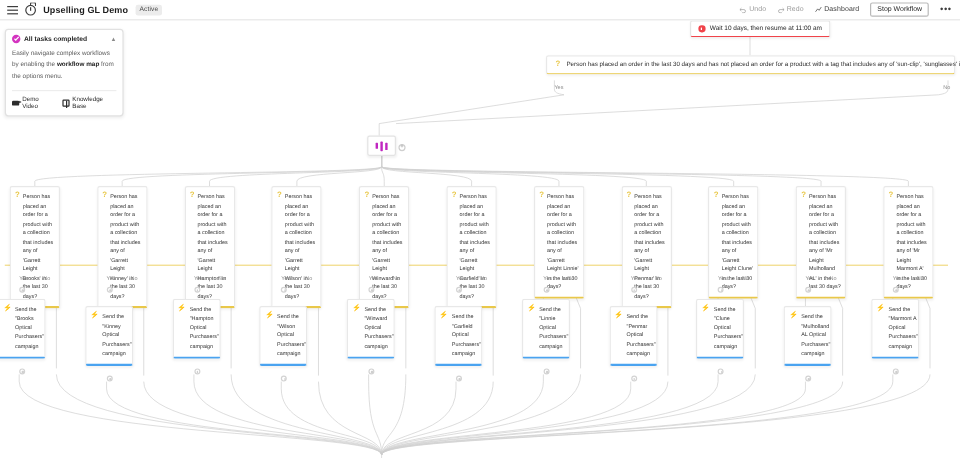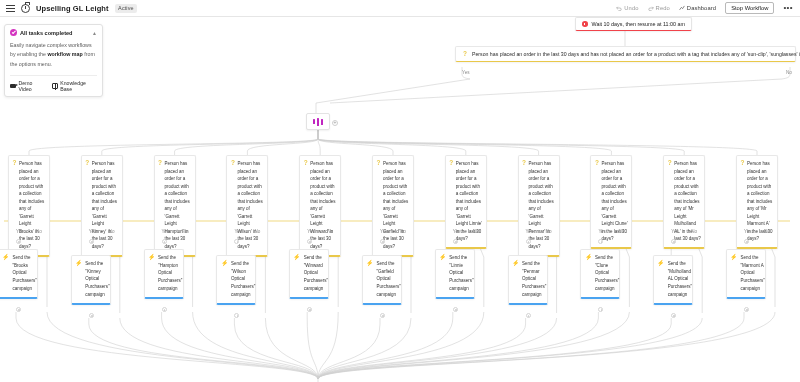--- a/index.html
+++ b/index.html
@@ -132,21 +132,21 @@
   <div class="header">
     <div class="hdr-left">
       <div class="icon-btn">
         <div class="hamburger">
             <i></i>
             <i></i>
             <i></i>
           </div>
       </div>
       <div class="clock-ico"></div>
-      <div class="wf-title">Upselling GL Leight</div>
+      <div class="wf-title">Upselling GL Demo</div>
       <div class="badge-active">Active</div>
     </div>
     <div class="hdr-right">
       <div class="tb-item">
         <svg class="tb-ico" viewBox="0 0 10 10">
             <path d="M3 3 L1 5 L3 7 M1 5 H6.5 A2.2 2.2 0 0 1 6.5 9.4 H4" fill="none" stroke="#9a9a9a" stroke-width="1"></path>
           </svg>
         <span>Undo</span>
       </div>
       <div class="tb-item">

